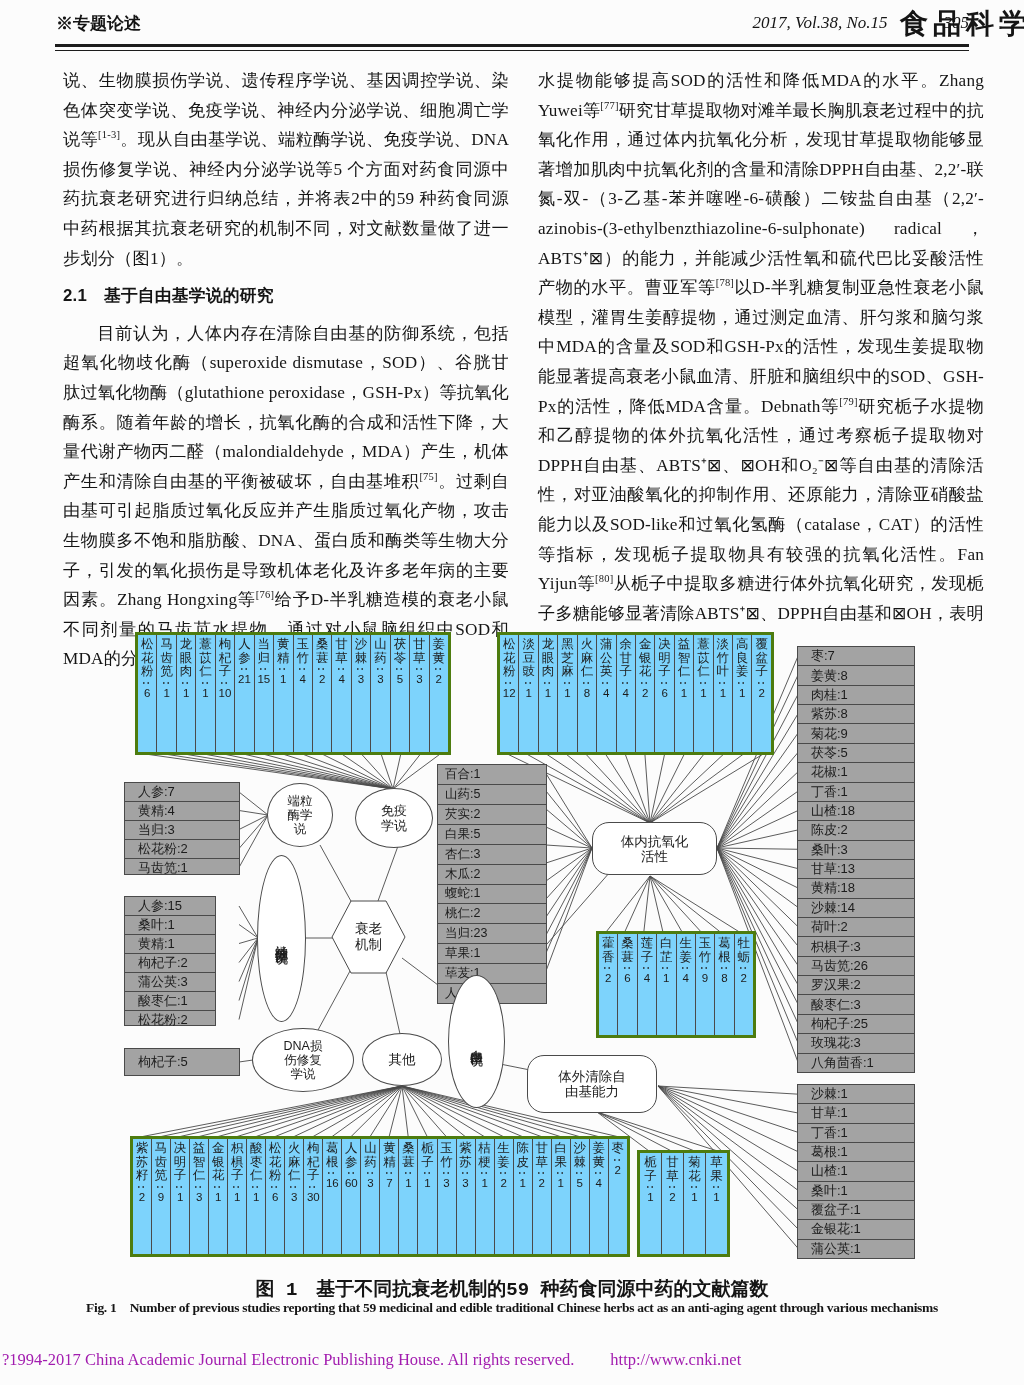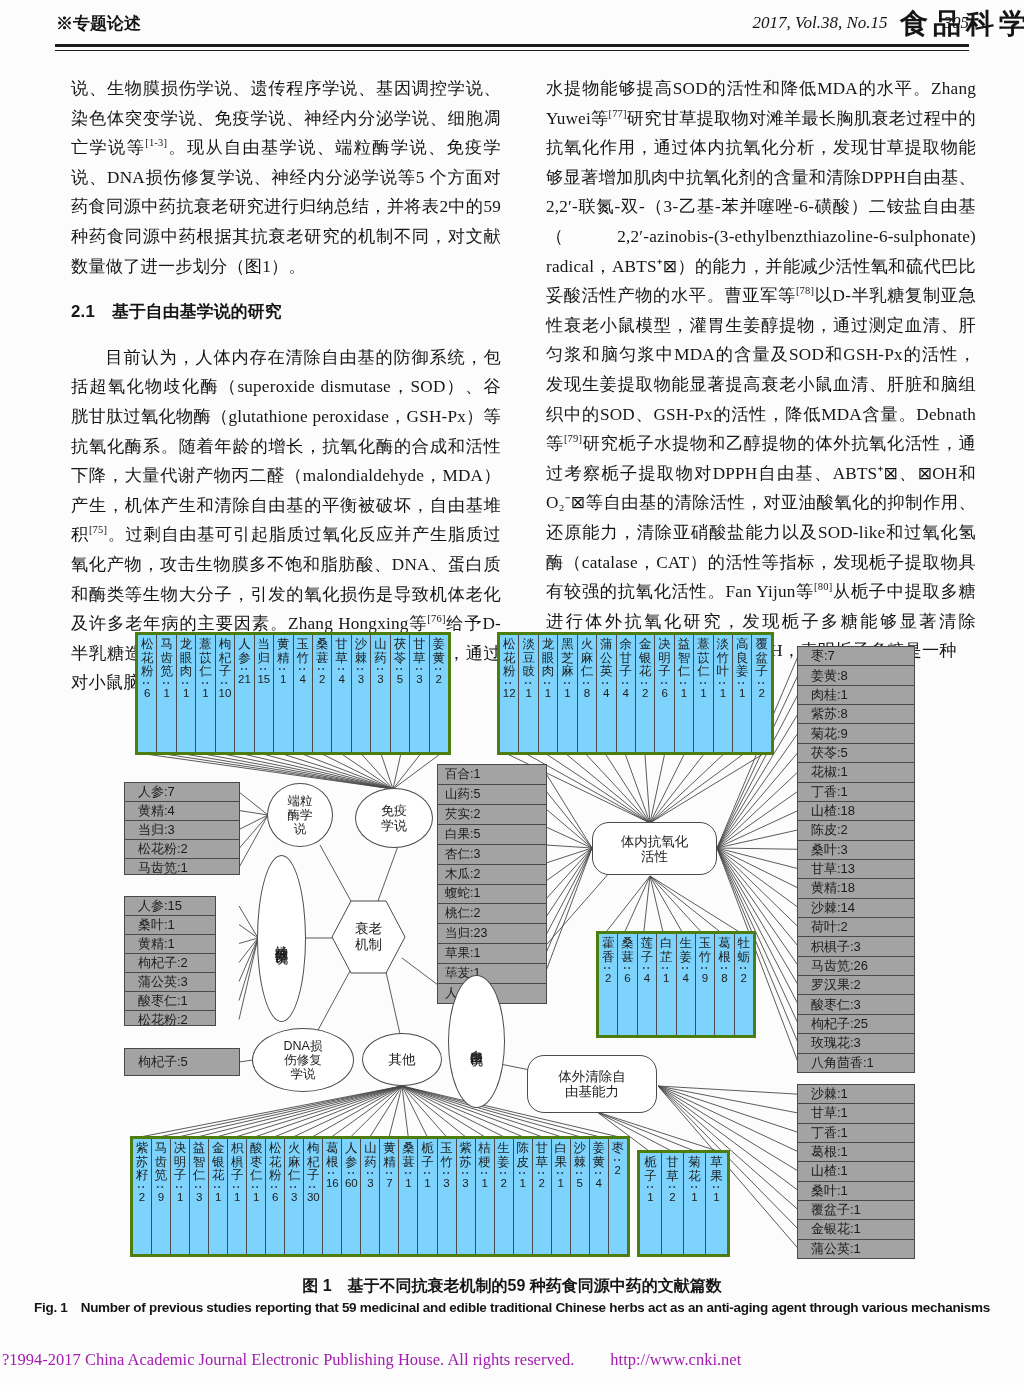--- a/index.html
+++ b/index.html
@@ -10,21 +10,21 @@
             font-family:"Liberation Sans",sans-serif;}
   .hdr-center{position:absolute;left:8px;top:5px;width:1024px;text-align:right;font-size:28px;
               font-weight:800;letter-spacing:5px;font-family:"Liberation Sans",sans-serif;}
   .hdr-right{position:absolute;right:55px;top:13px;font-size:17px;font-style:italic;display:flex;gap:56px;}
   .rule{position:absolute;left:55px;width:914px;background:#1c1c1c;}
   .rule-thick{top:44px;height:3px;}
   .rule-thin{top:50px;height:1px;}
   
   .col{position:absolute;top:58px;width:462px;font-size:17.2px;line-height:29.6px;
        text-align:justify;letter-spacing:0.2px;}
-  .col p{margin:16px;}
+  .col p{margin:8px;}
   .indent{text-indent:2em;}
   .sec-head{font-weight:700;font-family:"Liberation Sans",sans-serif;font-size:16.8px;}
   sup{font-size:10.5px;line-height:0;}
   
   .vbox{position:absolute;display:flex;background:#7dd3fc;border:3px solid #4d7c0f;box-sizing:border-box;
         font-family:"Liberation Sans",sans-serif;color:#1c1c1c;}
   .vcell{flex:1;display:flex;flex-direction:column;align-items:center;padding-top:3px;overflow:hidden;}
   .vcell+.vcell{border-left:1px solid #4a4a4a;}
   .vname{width:13px;word-break:break-all;line-height:13.5px;font-size:12.5px;text-align:center;}
   .vsep{transform:rotate(90deg);font-size:11px;line-height:8px;height:8px;font-weight:700;}
@@ -41,24 +41,24 @@
   .ellipse{border-radius:50%;}
   .round{border-radius:17px;}
   .vert{writing-mode:vertical-rl;text-orientation:upright;letter-spacing:1px;}
   .hexlabel{position:absolute;display:flex;align-items:center;justify-content:center;text-align:left;
             font-size:13.5px;line-height:16px;white-space:pre-line;
             font-family:"Liberation Sans",sans-serif;color:#1c1c1c;}
   #wires{position:absolute;left:0;top:0;}
   #wires line{stroke:#4a4a4a;stroke-width:0.9;}
   #wires polygon{fill:#fff;stroke:#4a4a4a;stroke-width:1;}
   
-  .cap-cn{position:absolute;left:0;top:1276px;width:1024px;text-align:center;font-size:16px;
-          font-weight:700;font-family:Liberation Sans, sans-serif;}
+  .cap-cn{position:absolute;left:0;top:1276px;width:1024px;text-align:center;font-size:19px;
+          font-weight:700;font-family:Liberation Mono, monospace;}
   .cap-en{position:absolute;left:0;top:1299px;width:1024px;text-align:center;font-size:13.5px;
-          font-weight:600;letter-spacing:-0.3px;font-family:Liberation Sans, sans-serif;}
+          font-weight:600;letter-spacing:-0.3px;font-family:Liberation Serif, serif;}
   .footer{position:absolute;left:2px;top:1350px;font-size:16.5px;color:#a21caf;}
   .footer .url{margin-left:36px;}
 </style>
 </head>
 <body>
 
 <div id="page">
 
   <div class="hdr-left">※专题论述</div>
   <div class="hdr-center">食品科学</div>

